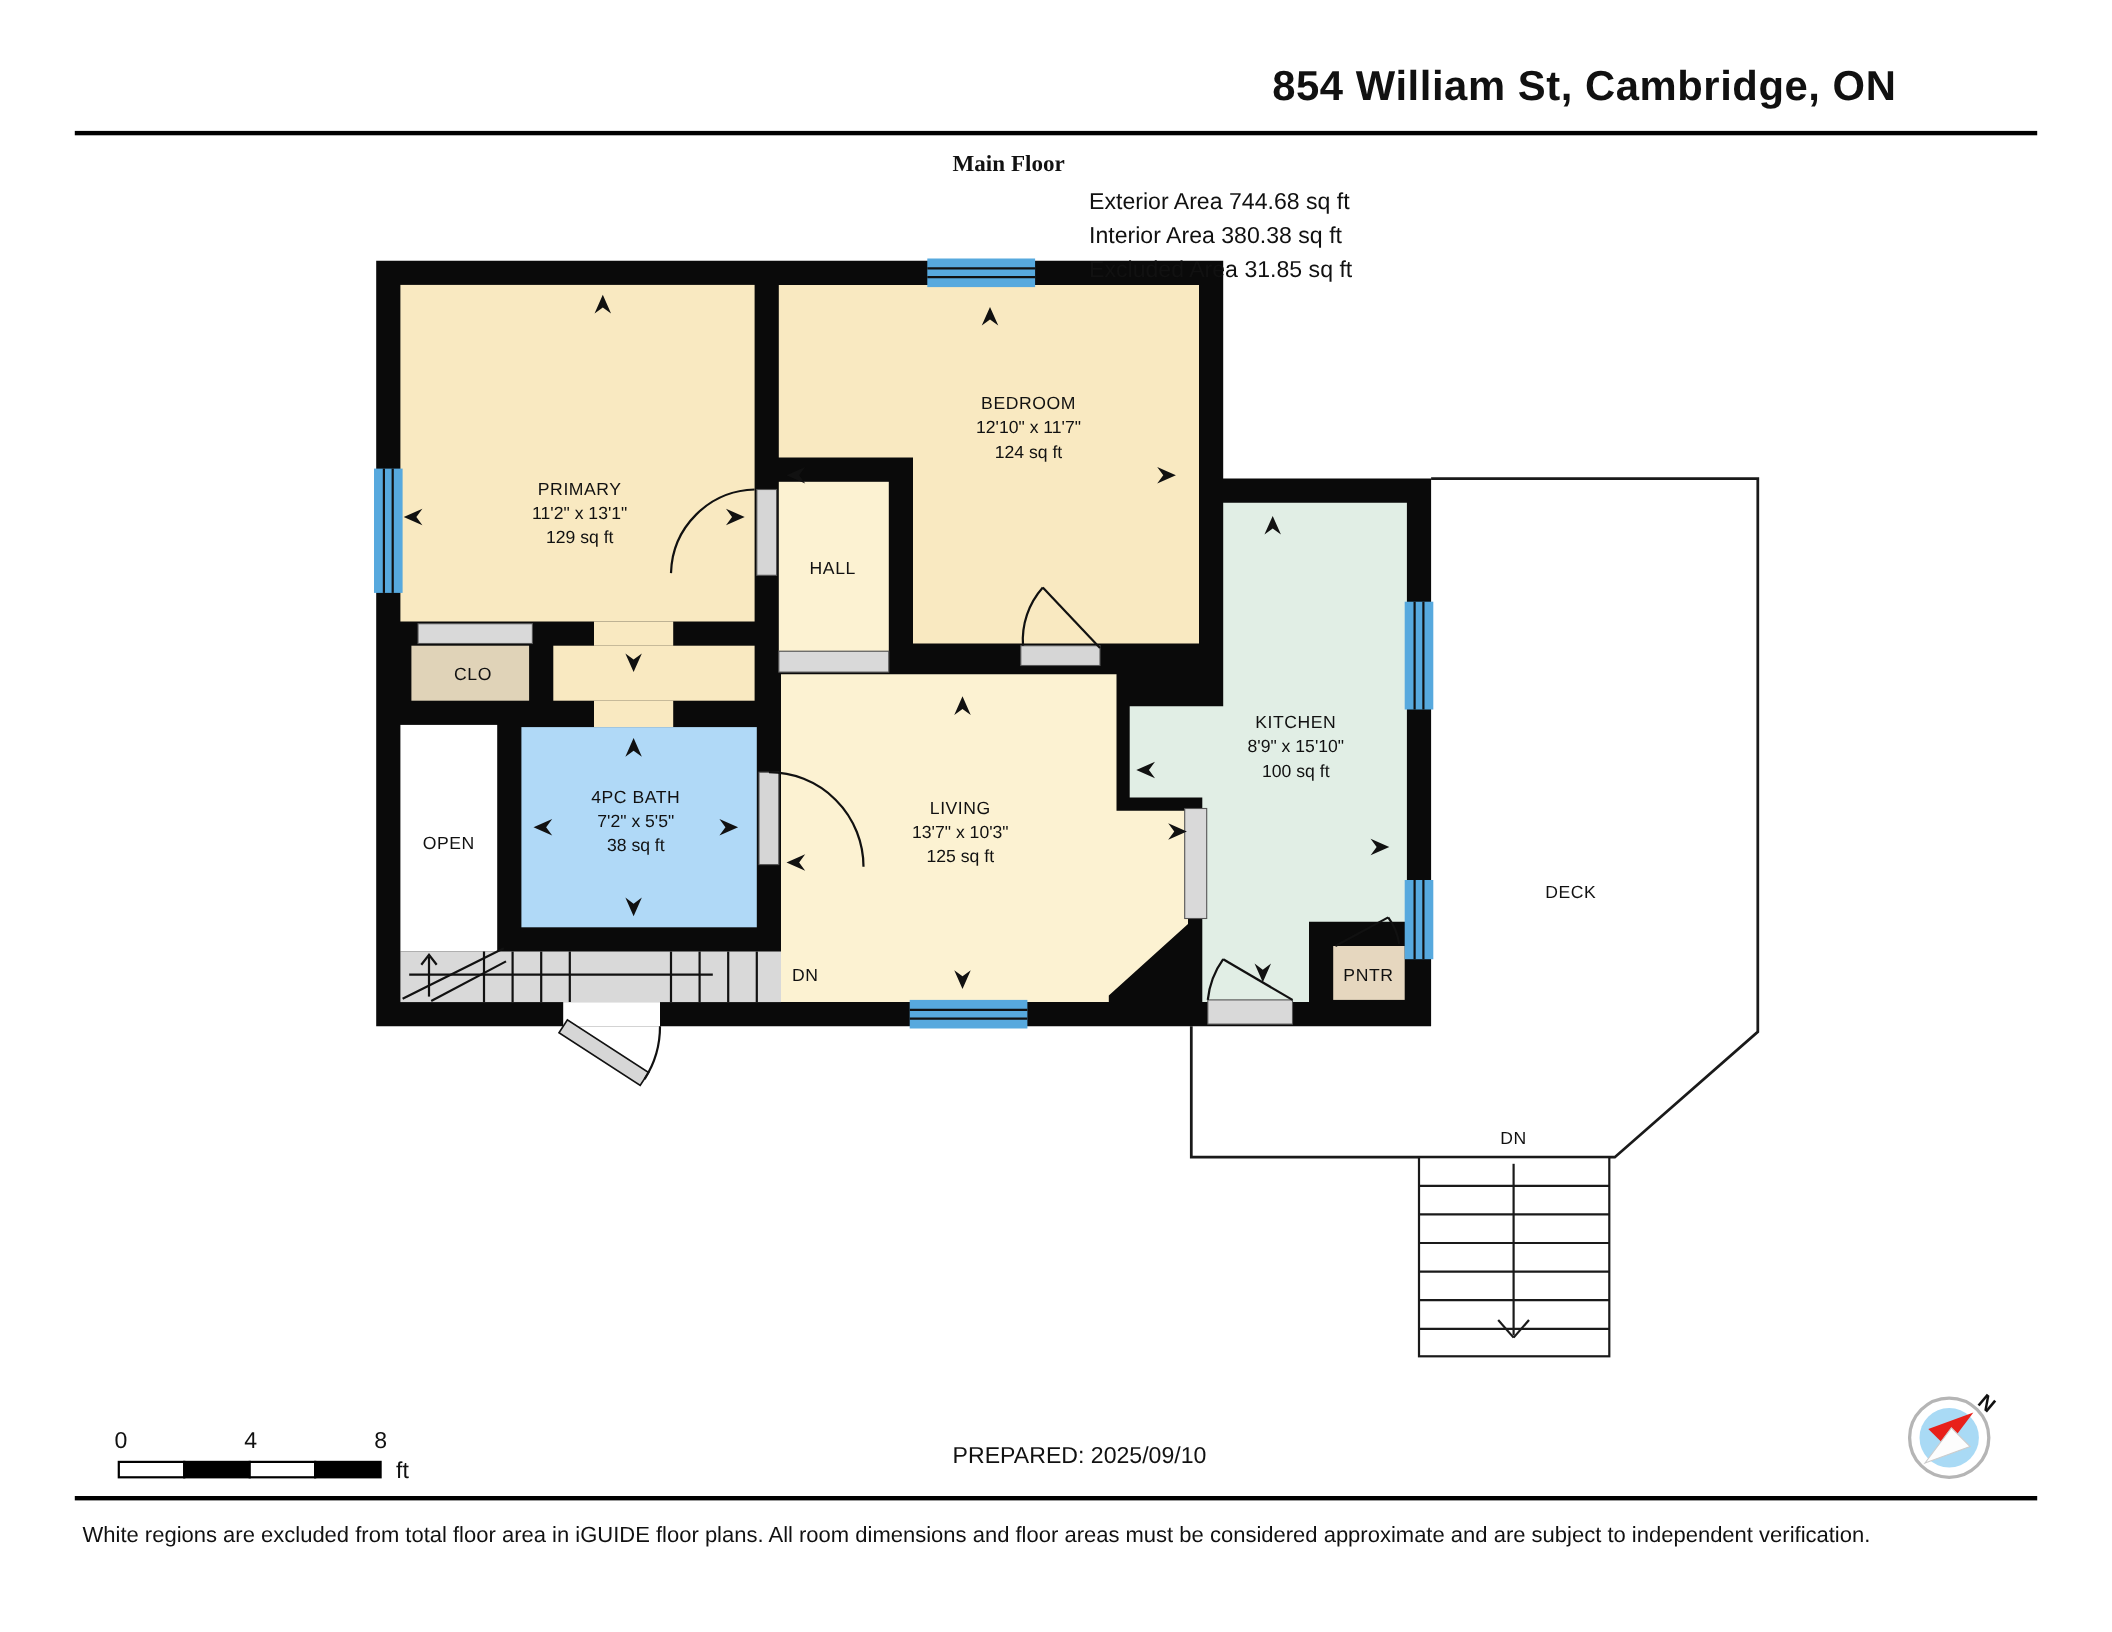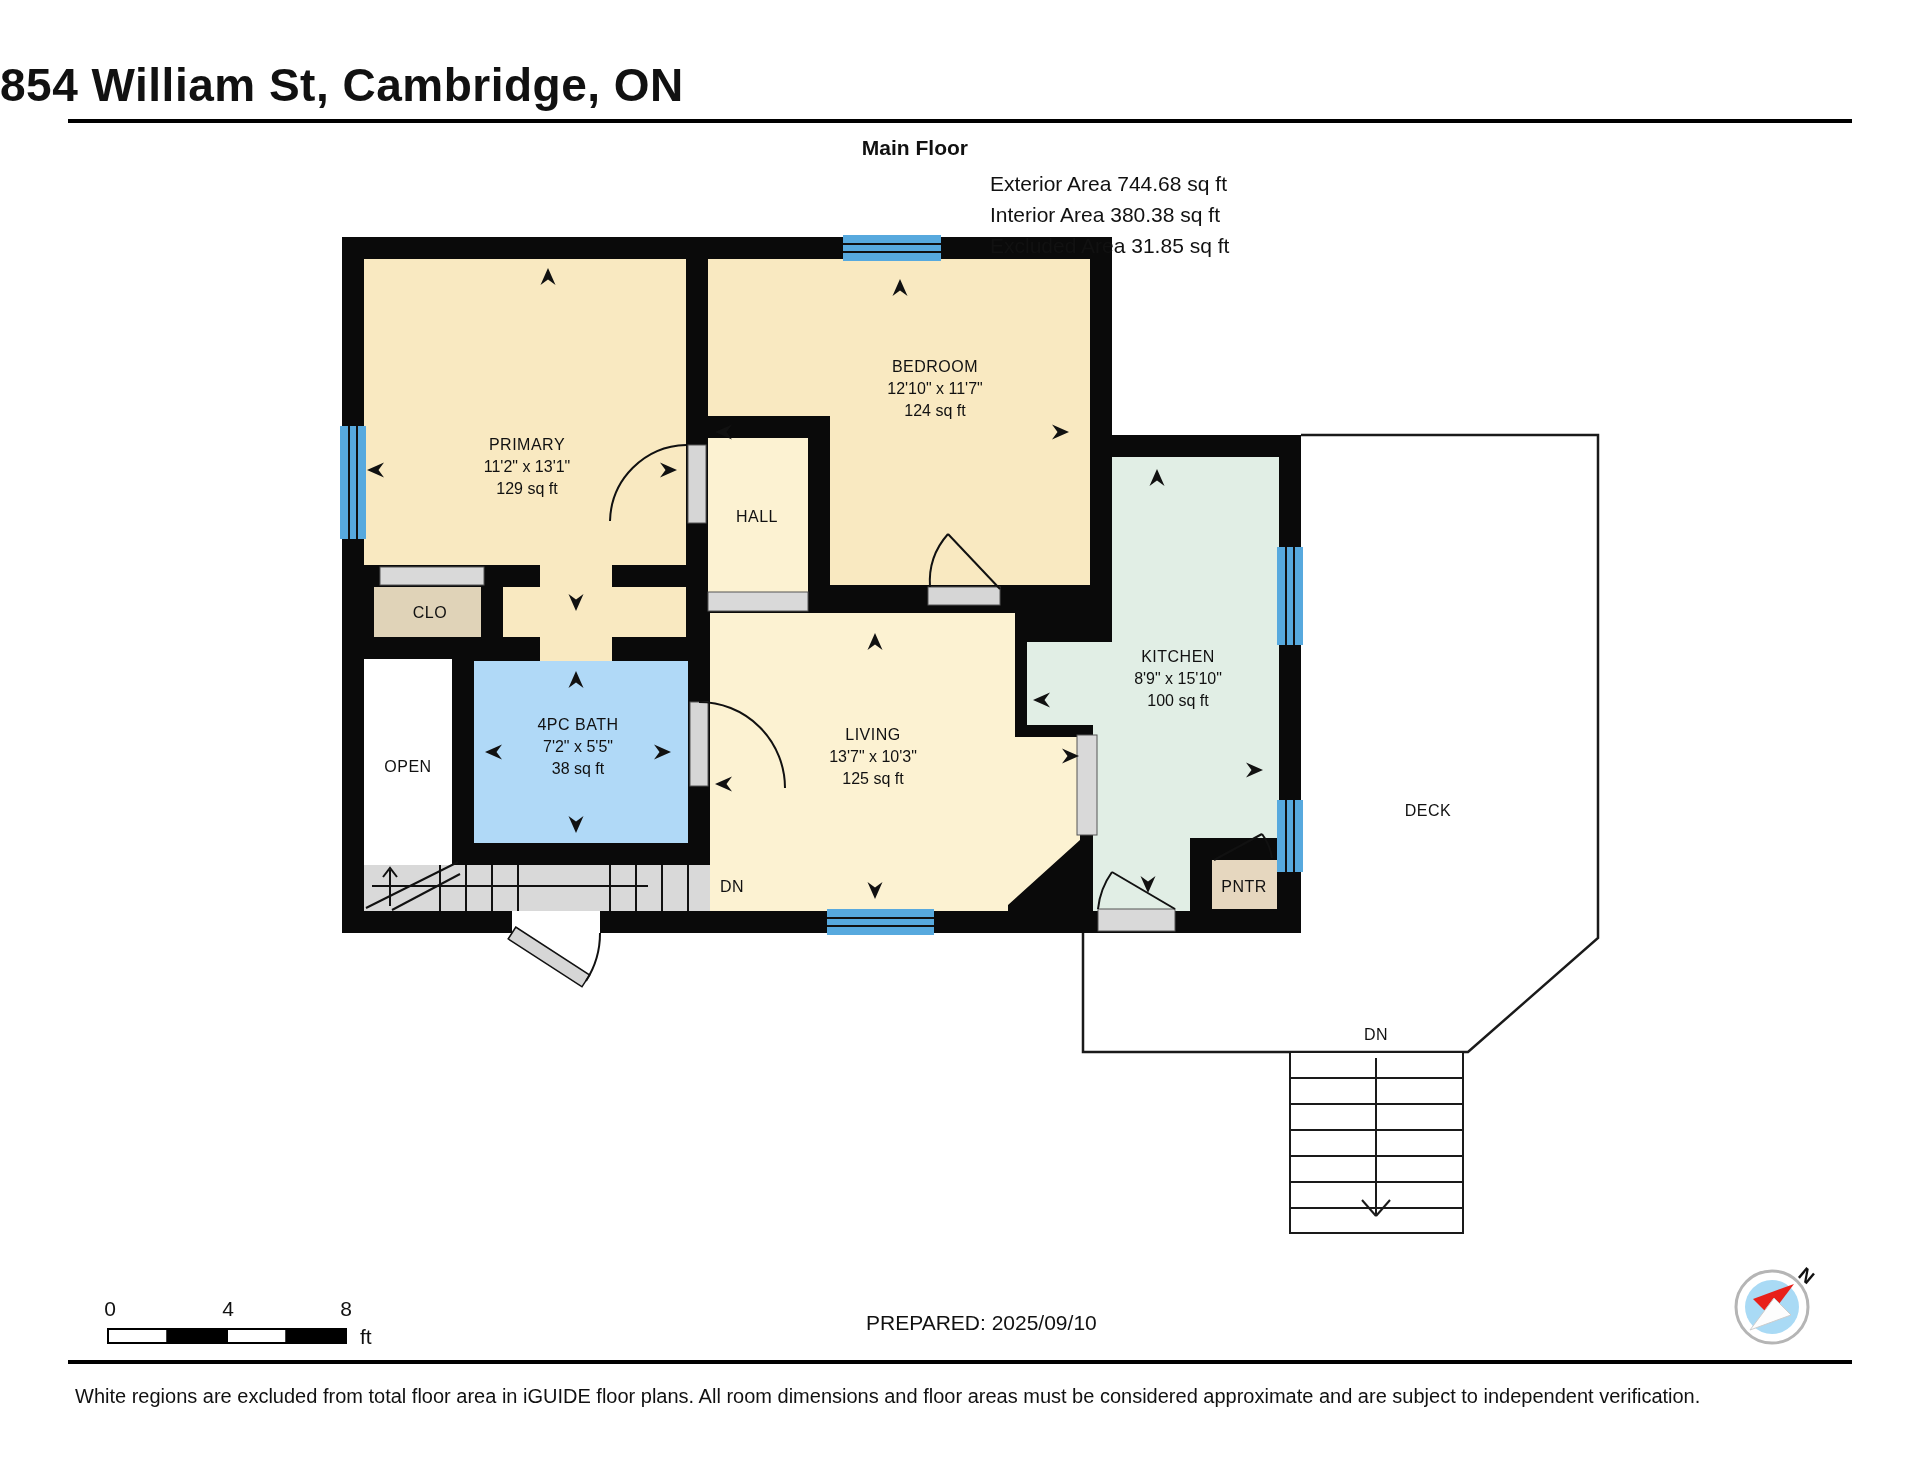--- a/index.html
+++ b/index.html
@@ -1,23 +1,23 @@
 <!DOCTYPE html>
 <html><head>
 <meta charset="utf-8">
 <style>
   html,body{margin:0;padding:0;background:#fff;}
   .page{position:relative;width:1920px;height:1484px;background:#ffffff;overflow:hidden;
         font-family:"Liberation Sans", sans-serif;color:#111;}
   .plan-svg{position:absolute;left:0;top:0;width:1920px;height:1484px;}
-  .hdr-title{position:absolute;left:0;top:58px;width:1724px;text-align:left;
-             font-size:46px;font-weight:bold;letter-spacing:.5px;}
+  .hdr-title{position:absolute;left:0;top:58px;width:1724px;text-align:right;
+             font-size:38px;font-weight:bold;letter-spacing:.5px;}
   .hdr-rule{position:absolute;left:68px;top:119px;width:1784px;height:4px;background:#000;}
   .floor-label{position:absolute;left:700px;top:136px;width:268px;text-align:right;
-               font-size:21px;font-weight:bold;}
+               font-size:21px;font-weight:bold;font-family:Liberation Serif, serif;}
   .stats{position:absolute;left:990px;top:136px;font-size:21px;line-height:31px;margin-top:32px;}
   .ftr-rule{position:absolute;left:68px;top:1360px;width:1784px;height:4px;background:#000;}
   .disclaimer{position:absolute;left:75px;top:1385px;font-size:20px;}
   .watermark{position:absolute;left:50%;top:1402px;transform:translateX(-50%);
              font-size:42px;letter-spacing:1px;color:#fafafa;white-space:nowrap;
              background:rgba(208,208,208,.55);padding:0 14px;
              text-shadow:0 0 3px rgba(150,150,150,.9);}
   
   .lbl{font-family:"Liberation Sans",sans-serif;font-size:16px;fill:#111;text-anchor:middle;}
   .lbl-s{font-family:"Liberation Sans",sans-serif;font-size:16px;fill:#111;text-anchor:middle;letter-spacing:.5px;}

